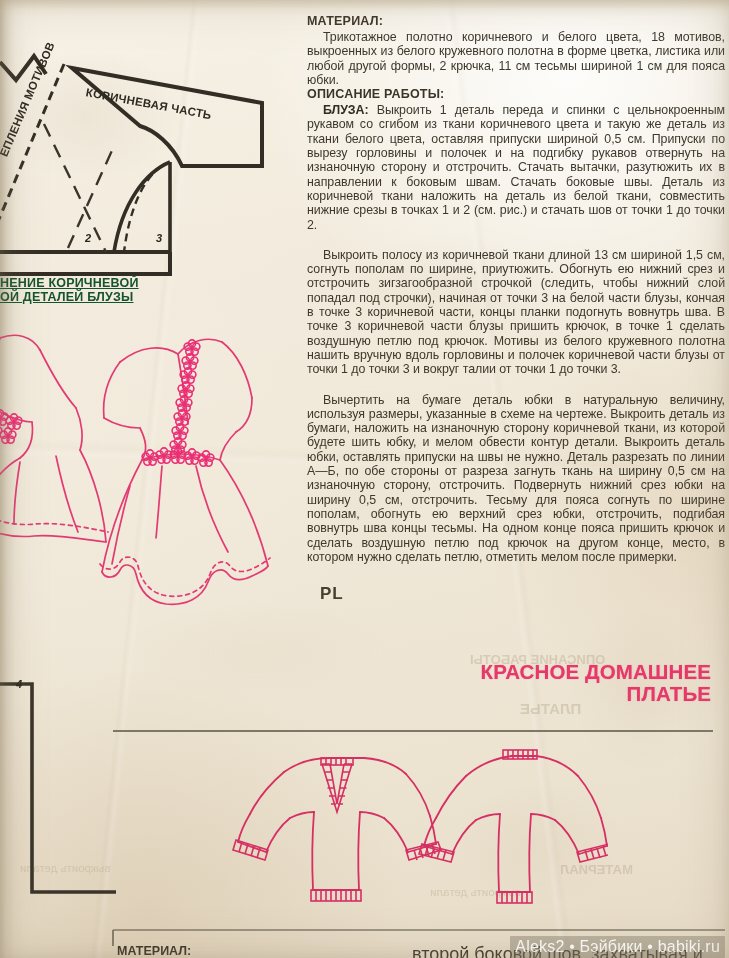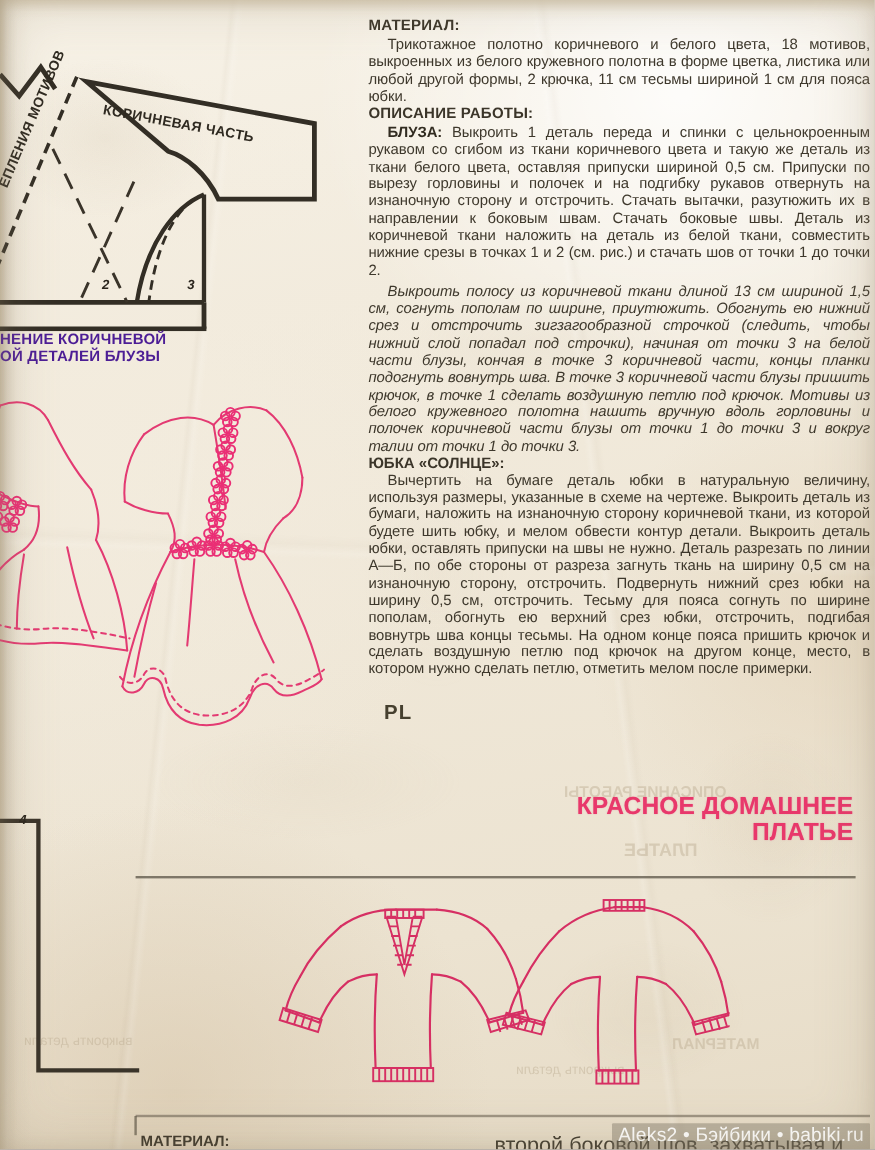--- a/index.html
+++ b/index.html
@@ -90,21 +90,21 @@
   .sec-head.spaced { }
   .body-p {
     font-size: 12.4px;
     line-height: 14.3px;
     color: #3e382c;
     text-align: justify;
     margin: 0;
     text-indent: 16px;
     letter-spacing: -0.05px;
   }
-  .body-p + .body-p { margin-top: 4px; font-style: italic; }
+  .body-p + .body-p { margin-top: 16px; }
   .inline-head {
     font-weight: 700;
     color: #322c21;
     margin-top: 40px;
   }
   .subhead-inline {
     font-size: 12.5px;
     font-weight: 700;
     color: #3b3529;
     margin: 0;
@@ -194,23 +194,24 @@
     position: absolute;
     font-size: 11px;
     font-weight: 700;
     font-style: italic;
     color: #2a251d;
   }
   .caption {
     position: absolute;
     font-size: 12.5px;
     font-weight: 600;
-    color: #4c1d95;
+    color: #14532d;
     letter-spacing: 0.2px;
     white-space: nowrap;
+    text-decoration: underline;
   }
   .fold-shadow {
     position: absolute;
     left: 0; top: 0; width: 26px; height: 958px;
     background: linear-gradient(90deg, rgba(160,146,122,0.30), rgba(160,146,122,0.05) 55%, rgba(0,0,0,0));
     pointer-events: none;
   }
 </style>
 </head>
 <body>
@@ -358,21 +359,20 @@
     <p class="body-p">Трикотажное полотно коричневого и белого цвета, 18 мотивов, выкроенных из белого кружевного полотна в форме цветка, листика или любой другой формы, 2 крючка, 11 см тесьмы шириной 1 см для пояса юбки.</p>
 
     <div class="sec-head spaced">ОПИСАНИЕ РАБОТЫ:</div>
 
     <p class="body-p" style="text-indent:16px;">
       <span class="inline-head">БЛУЗА:</span><span> Выкроить 1 деталь переда и спинки с цельнокроенным рукавом со сгибом из ткани коричневого цвета и такую же деталь из ткани белого цвета, оставляя припуски шириной 0,5 см. Припуски по вырезу горловины и полочек и на подгибку рукавов отвернуть на изнаночную сторону и отстрочить. Стачать вытачки, разутюжить их в направлении к боковым швам. Стачать боковые швы. Деталь из коричневой ткани наложить на деталь из белой ткани, совместить нижние срезы в точках 1 и 2 (см. рис.) и стачать шов от точки 1 до точки 2.</span>
     </p>
 
     <p class="body-p">Выкроить полосу из коричневой ткани длиной 13 см шириной 1,5 см, согнуть пополам по ширине, приутюжить. Обогнуть ею нижний срез и отстрочить зигзагообразной строчкой (следить, чтобы нижний слой попадал под строчки), начиная от точки 3 на белой части блузы, кончая в точке 3 коричневой части, концы планки подогнуть вовнутрь шва. В точке 3 коричневой части блузы пришить крючок, в точке 1 сделать воздушную петлю под крючок. Мотивы из белого кружевного полотна нашить вручную вдоль горловины и полочек коричневой части блузы от точки 1 до точки 3 и вокруг талии от точки 1 до точки 3.</p>
 
-    <div class="subhead-inline">ЮБКА «СОЛНЦЕ»:</div>
 
     <p class="body-p">Вычертить на бумаге деталь юбки в натуральную величину, используя размеры, указанные в схеме на чертеже. Выкроить деталь из бумаги, наложить на изнаночную сторону коричневой ткани, из которой будете шить юбку, и мелом обвести контур детали. Выкроить деталь юбки, оставлять припуски на швы не нужно. Деталь разрезать по линии А—Б, по обе стороны от разреза загнуть ткань на ширину 0,5 см на изнаночную сторону, отстрочить. Подвернуть нижний срез юбки на ширину 0,5 см, отстрочить. Тесьму для пояса согнуть по ширине пополам, обогнуть ею верхний срез юбки, отстрочить, подгибая вовнутрь шва концы тесьмы. На одном конце пояса пришить крючок и сделать воздушную петлю под крючок на другом конце, место, в котором нужно сделать петлю, отметить мелом после примерки.</p>
 
     <div class="pl-mark">PL</div>
   </div>
 
   <div class="red-title">
     <div>КРАСНОЕ ДОМАШНЕЕ</div>
     <div>ПЛАТЬЕ</div>
   </div>

